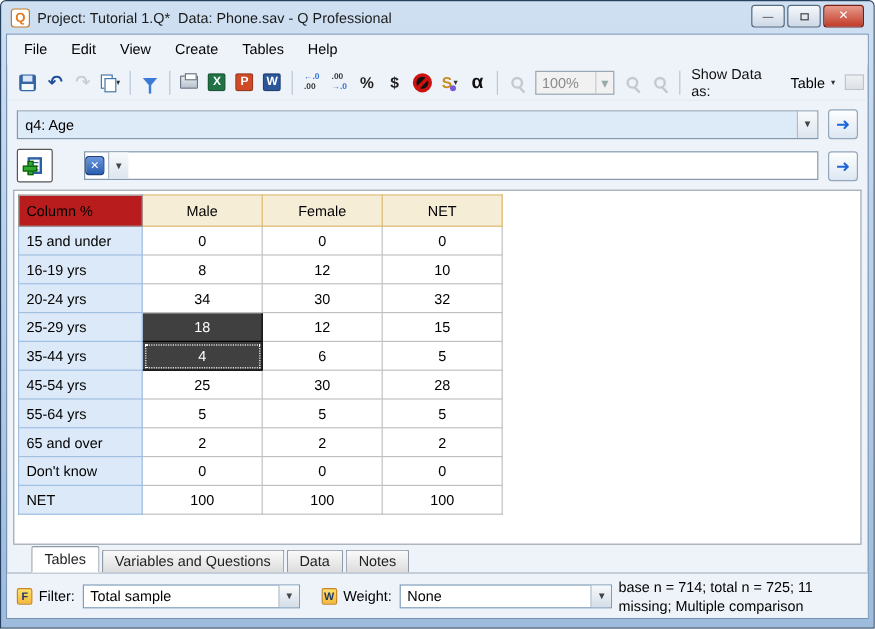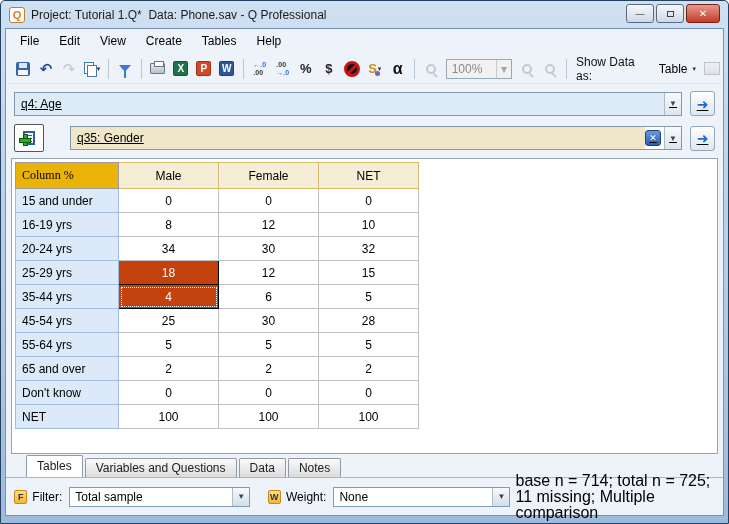--- a/index.html
+++ b/index.html
@@ -64,21 +64,21 @@
   .i-mag::after{ content:""; position:absolute; right:-4px; bottom:-4px; width:6px; height:2px; background:#8a99a8; transform:rotate(45deg); }
   .zoombox{ width:72px; height:20px; border:1px solid #9aa7b5; background:#f1f1f1; display:flex; align-items:center; margin:0 3px; }
   .zoombox .zv{ flex:1; padding-left:5px; color:#8a8a8a; }
   .zoombox .zc{ width:15px; height:100%; display:flex; align-items:center; justify-content:center; border-left:1px solid #c2cbd4; color:#9aa;}
   .sda-label{ margin:0 6px 0 4px; color:#111; }
   .sda-value{ display:flex; align-items:center; gap:4px; padding:2px 4px; }
   .i-export{ width:16px; height:13px; border:1px solid #889; background:linear-gradient(#eee,#ccc); }
 
   
   .qarea{ padding:7px 8px 6px 8px; display:flex; flex-direction:column; gap:8px; }
-  .qrow{ display:flex; align-items:center;text-decoration:underline; }
+  .qrow{ display:flex; align-items:center; }
   .combo{ height:24px; border:1px solid #8398ab; background:#fff; display:flex; align-items:center; flex:1; }
   .combo .ctext{ flex:1; padding-left:6px; }
   .combo .cbtn{ width:17px; height:100%; border-left:1px solid #aebbc9; background:linear-gradient(#f7fafc,#dde5ee);
     display:flex; align-items:center; justify-content:center; font-size:8px; color:#444; }
   .combo.blue .ctext{ background:#DDEAF8; align-self:stretch; display:flex; align-items:center; }
   .combo.tan .ctext{ background:#F0E6CA; align-self:stretch; display:flex; align-items:center; }
   .xbtn{ width:16px; height:16px; margin-right:3px; border-radius:3px; border:1px solid #1d447e;
     background:linear-gradient(#6b97e0,#2b5fb0); color:#fff; font-size:9px; font-weight:bold;
     display:flex; align-items:center; justify-content:center; }
   .gobtn{ width:25px; height:25px; margin-left:8px; border:1px solid #93a6ba; border-radius:3px;
@@ -89,46 +89,46 @@
   .addbtn .doc{ width:12px; height:14px; border:2px solid #2b5fa5; position:relative; background:#fff;}
   .addbtn .doc::before{ content:""; position:absolute; left:1px; top:2px; width:6px; height:1px; background:#2b5fa5; box-shadow:0 3px 0 #2b5fa5, 0 6px 0 #2b5fa5; }
   .addbtn .plus{ position:absolute; left:4px; top:9px; width:10px; height:10px; }
   .addbtn .plus::before{ content:""; position:absolute; left:4px; top:0; width:3px; height:10px; background:#2faa2f; border:1px solid #0c5c0c;}
   .addbtn .plus::after{ content:""; position:absolute; left:0; top:4px; width:10px; height:3px; background:#2faa2f; border:1px solid #0c5c0c;}
 
   
   .content{ flex:1; margin:0 5px; background:#fff; border:1px solid #98a4b2; overflow:hidden; }
   table.qtable{ border-collapse:collapse; margin:3px 0 0 3px; }
   .qtable td{ height:24px; font-size:12px; }
-  .qtable .corner{ width:103px; background:#eab308; border:1px solid #9a9a9a; padding-left:6px;font-family:Liberation Serif, serif; }
+  .qtable .corner{ width:103px; background:#b91c1c; border:1px solid #9a9a9a; padding-left:6px; }
   .qtable .colhead{ width:100px; background:#F6EDD7; border:1px solid #DCB96F; text-align:center; height:26px; }
   .qtable .rowlabel{ background:#DCE9F8; border:1px solid #9FBEE0; padding-left:6px; }
   .qtable .cell{ background:#fff; border:1px solid #C0C0C0; text-align:center; }
-  .qtable .cell.selected{ background:#c2410c; color:#fff; border-color:#000; }
+  .qtable .cell.selected{ background:#404040; color:#fff; border-color:#000; }
   .qtable .cell.focused{ outline:1px dotted #fff; outline-offset:-3px; }
 
   
   .tabstrip{ height:23px; display:flex; align-items:flex-end; padding-left:20px; gap:2px; }
   .tab{ border:1px solid #8f9aa6; border-bottom:none; border-radius:2px 2px 0 0; padding:0 10px;
     height:19px; line-height:18px; background:linear-gradient(#fafafa,#dcdcdc); color:#222; }
   .tab.active{ background:#fff; height:22px; line-height:21px; position:relative; z-index:2; }
 
   
   .bottombar{ height:38px; display:flex; align-items:center; padding:0 8px; gap:5px;
     border-top:1px solid #aab6c4; background:#EEF3FA; }
   .fwicon{ width:14px; height:14px; border-radius:2px; border:1px solid #c8861d;
     background:linear-gradient(#ffe06a,#f3b73c); color:#1F3864; font-size:9px; font-weight:bold;
     display:flex; align-items:center; justify-content:center; }
   .bb-label{ margin-right:2px; }
   .bb-combo{ height:20px; border:1px solid #7f9db9; background:#fff; display:flex; align-items:center; }
   .bb-combo .ctext{ flex:1; padding-left:5px; }
   .bb-combo .cbtn{ width:17px; height:100%; border-left:1px solid #aebbc9; background:linear-gradient(#f7fafc,#d4dde8);
     display:flex; align-items:center; justify-content:center; font-size:8px; color:#444;}
   .bb-combo.filter{ width:192px; } .bb-combo.weight{ width:188px; }
-  .statusnote{ margin-left:auto; width:212px; line-height:16px; font-size:16px; color:#000; }
+  .statusnote{ margin-left:auto; width:212px; line-height:16px; font-size:12px; color:#000; }
 </style>
 </head>
 <body>
 
 <div id="window">
 
   <div class="titlebar">
     <div class="app-icon">Q</div>
     <div class="title-text">Project: Tutorial 1.Q*  Data: Phone.sav - Q Professional</div>
     <div class="winbtns">
@@ -243,21 +243,20 @@
           <span class="cbtn">▼</span>
         </div>
         <div class="gobtn">➜</div>
       </div>
       <div class="qrow">
         <div class="addbtn">
           <span class="doc"></span>
           <span class="plus"></span>
         </div>
         <div class="combo tan">
-          <span class="ctext">q35: Gender</span>
           <span class="xbtn">✕</span>
           <span class="cbtn">▼</span>
         </div>
         <div class="gobtn">➜</div>
       </div>
     </div>
 
     <div class="content">
       <table class="qtable">
         <thead>

